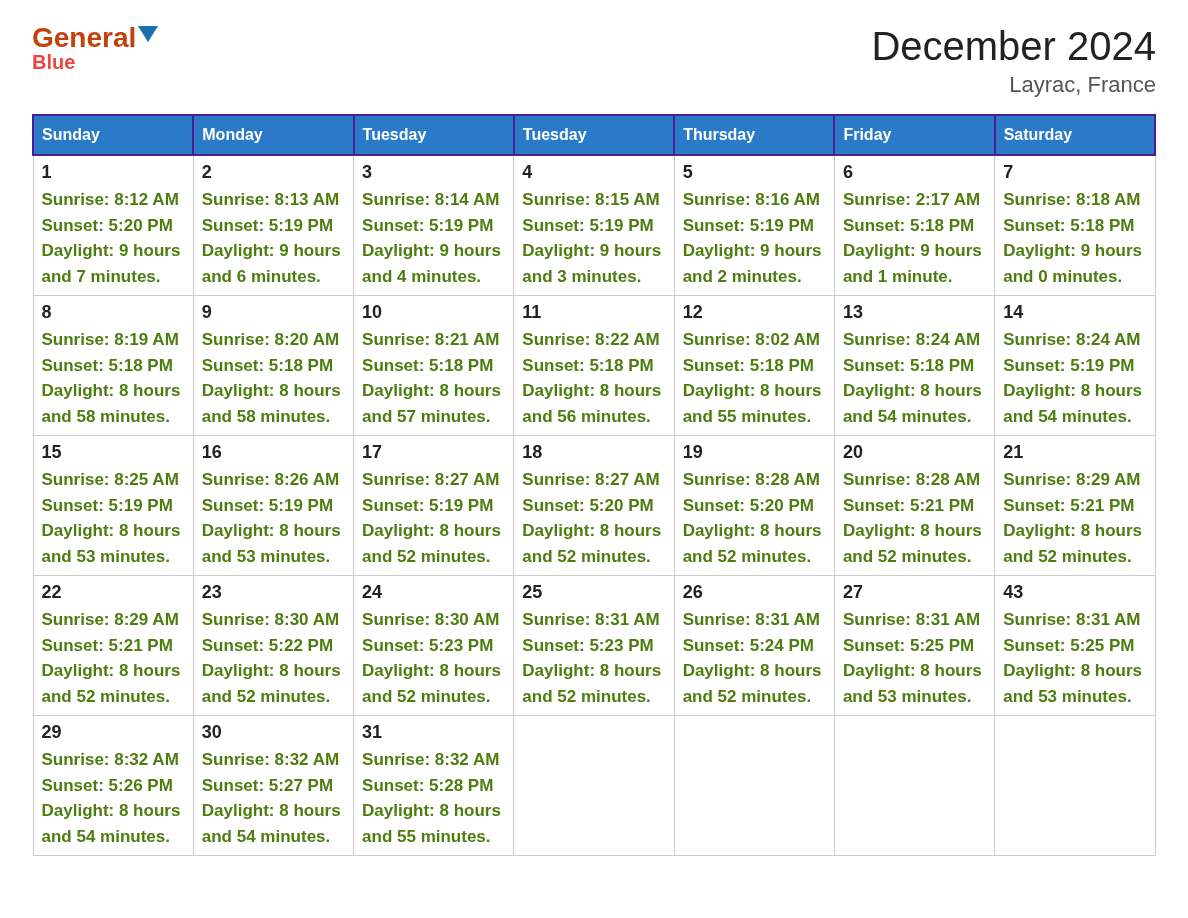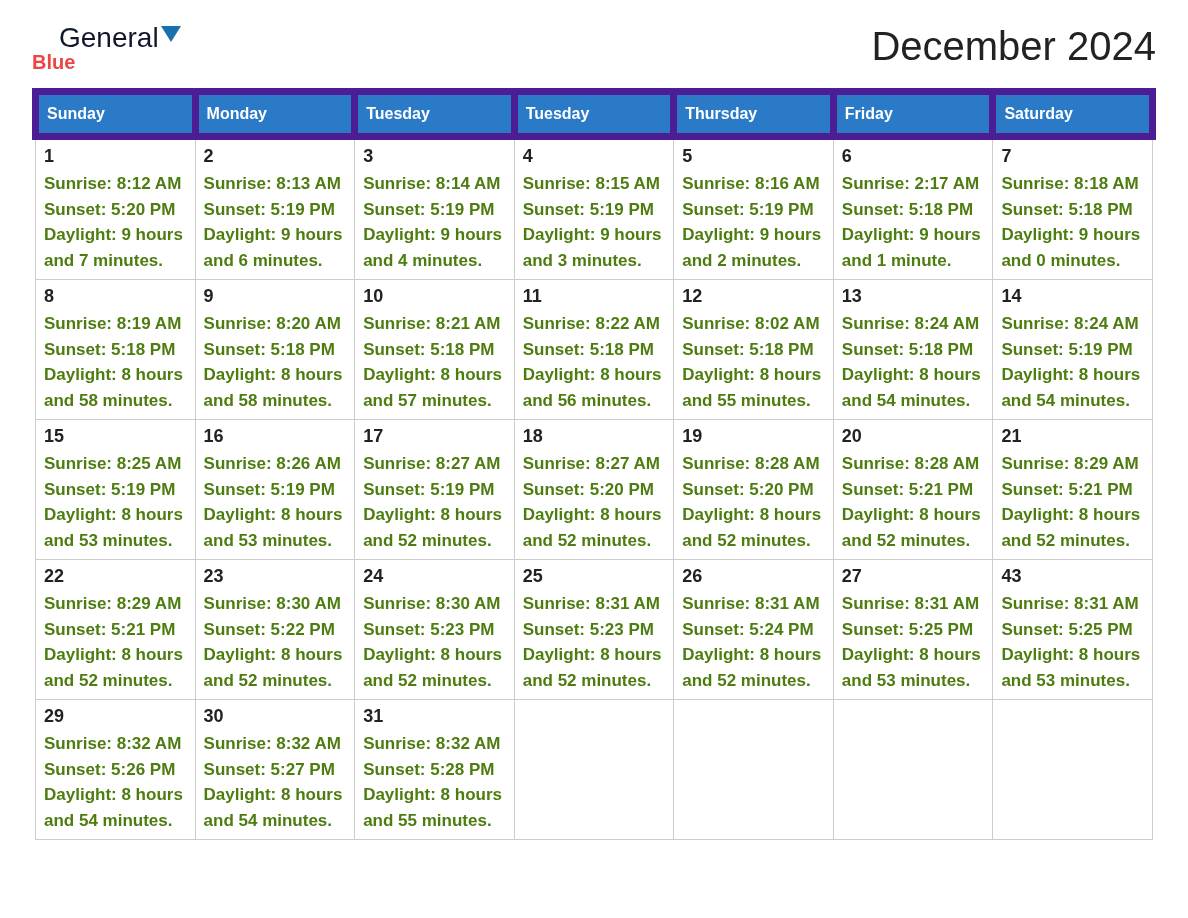--- a/index.html
+++ b/index.html
@@ -16,24 +16,23 @@
       align-items: flex-start;
       margin-bottom: 16px;
     }
     .logo {
       display: flex;
       flex-direction: column;
       align-items: flex-start;
     }
     .logo-text-general {
       font-size: 28px;
-      font-weight: normal;
-      color: #0f172a;
+      font-weight: bold;
+      color: #c2410c;
       line-height: 1;
-      margin-left: 27px;
     }
     .logo-text-blue {
       font-size: 20px;
       font-weight: bold;
       color: #ef4444;
       line-height: 1;
     }
     .logo-icon {
       display: inline-block;
       width: 0;
@@ -69,21 +68,21 @@
       border-collapse: collapse;
       margin-top: 8px;
     }
     .calendar-table th {
       background: #2a7ac7;
       color: #fff;
       font-size: 16px;
       font-weight: bold;
       padding: 10px 8px;
       text-align: left;
-      border: 7px solid #4c1d95;
+      border: 2px solid #4c1d95;
     }
     .calendar-table td {
       border: 1px solid #ccc;
       vertical-align: top;
       padding: 6px 8px;
       font-size: 13px;
       color: #333;
       width: calc(100% / 7);
       min-height: 100px;
     }
@@ -117,20 +116,21 @@
 <div class="header-row">
   <div class="logo">
     <div class="logo-line1">
       <span class="logo-text-general">General</span>
       <span class="logo-icon"></span>
     </div>
     <span class="logo-text-blue">Blue</span>
   </div>
   <div class="title-area">
     <div class="month-title">December 2024</div>
+    <div class="location">Layrac, France</div>
   </div>
 </div>
 
 <table class="calendar-table">
   <thead>
     <tr>
     <th>Sunday</th>
         <th>Monday</th>
         <th>Tuesday</th>
         <th>Tuesday</th>

